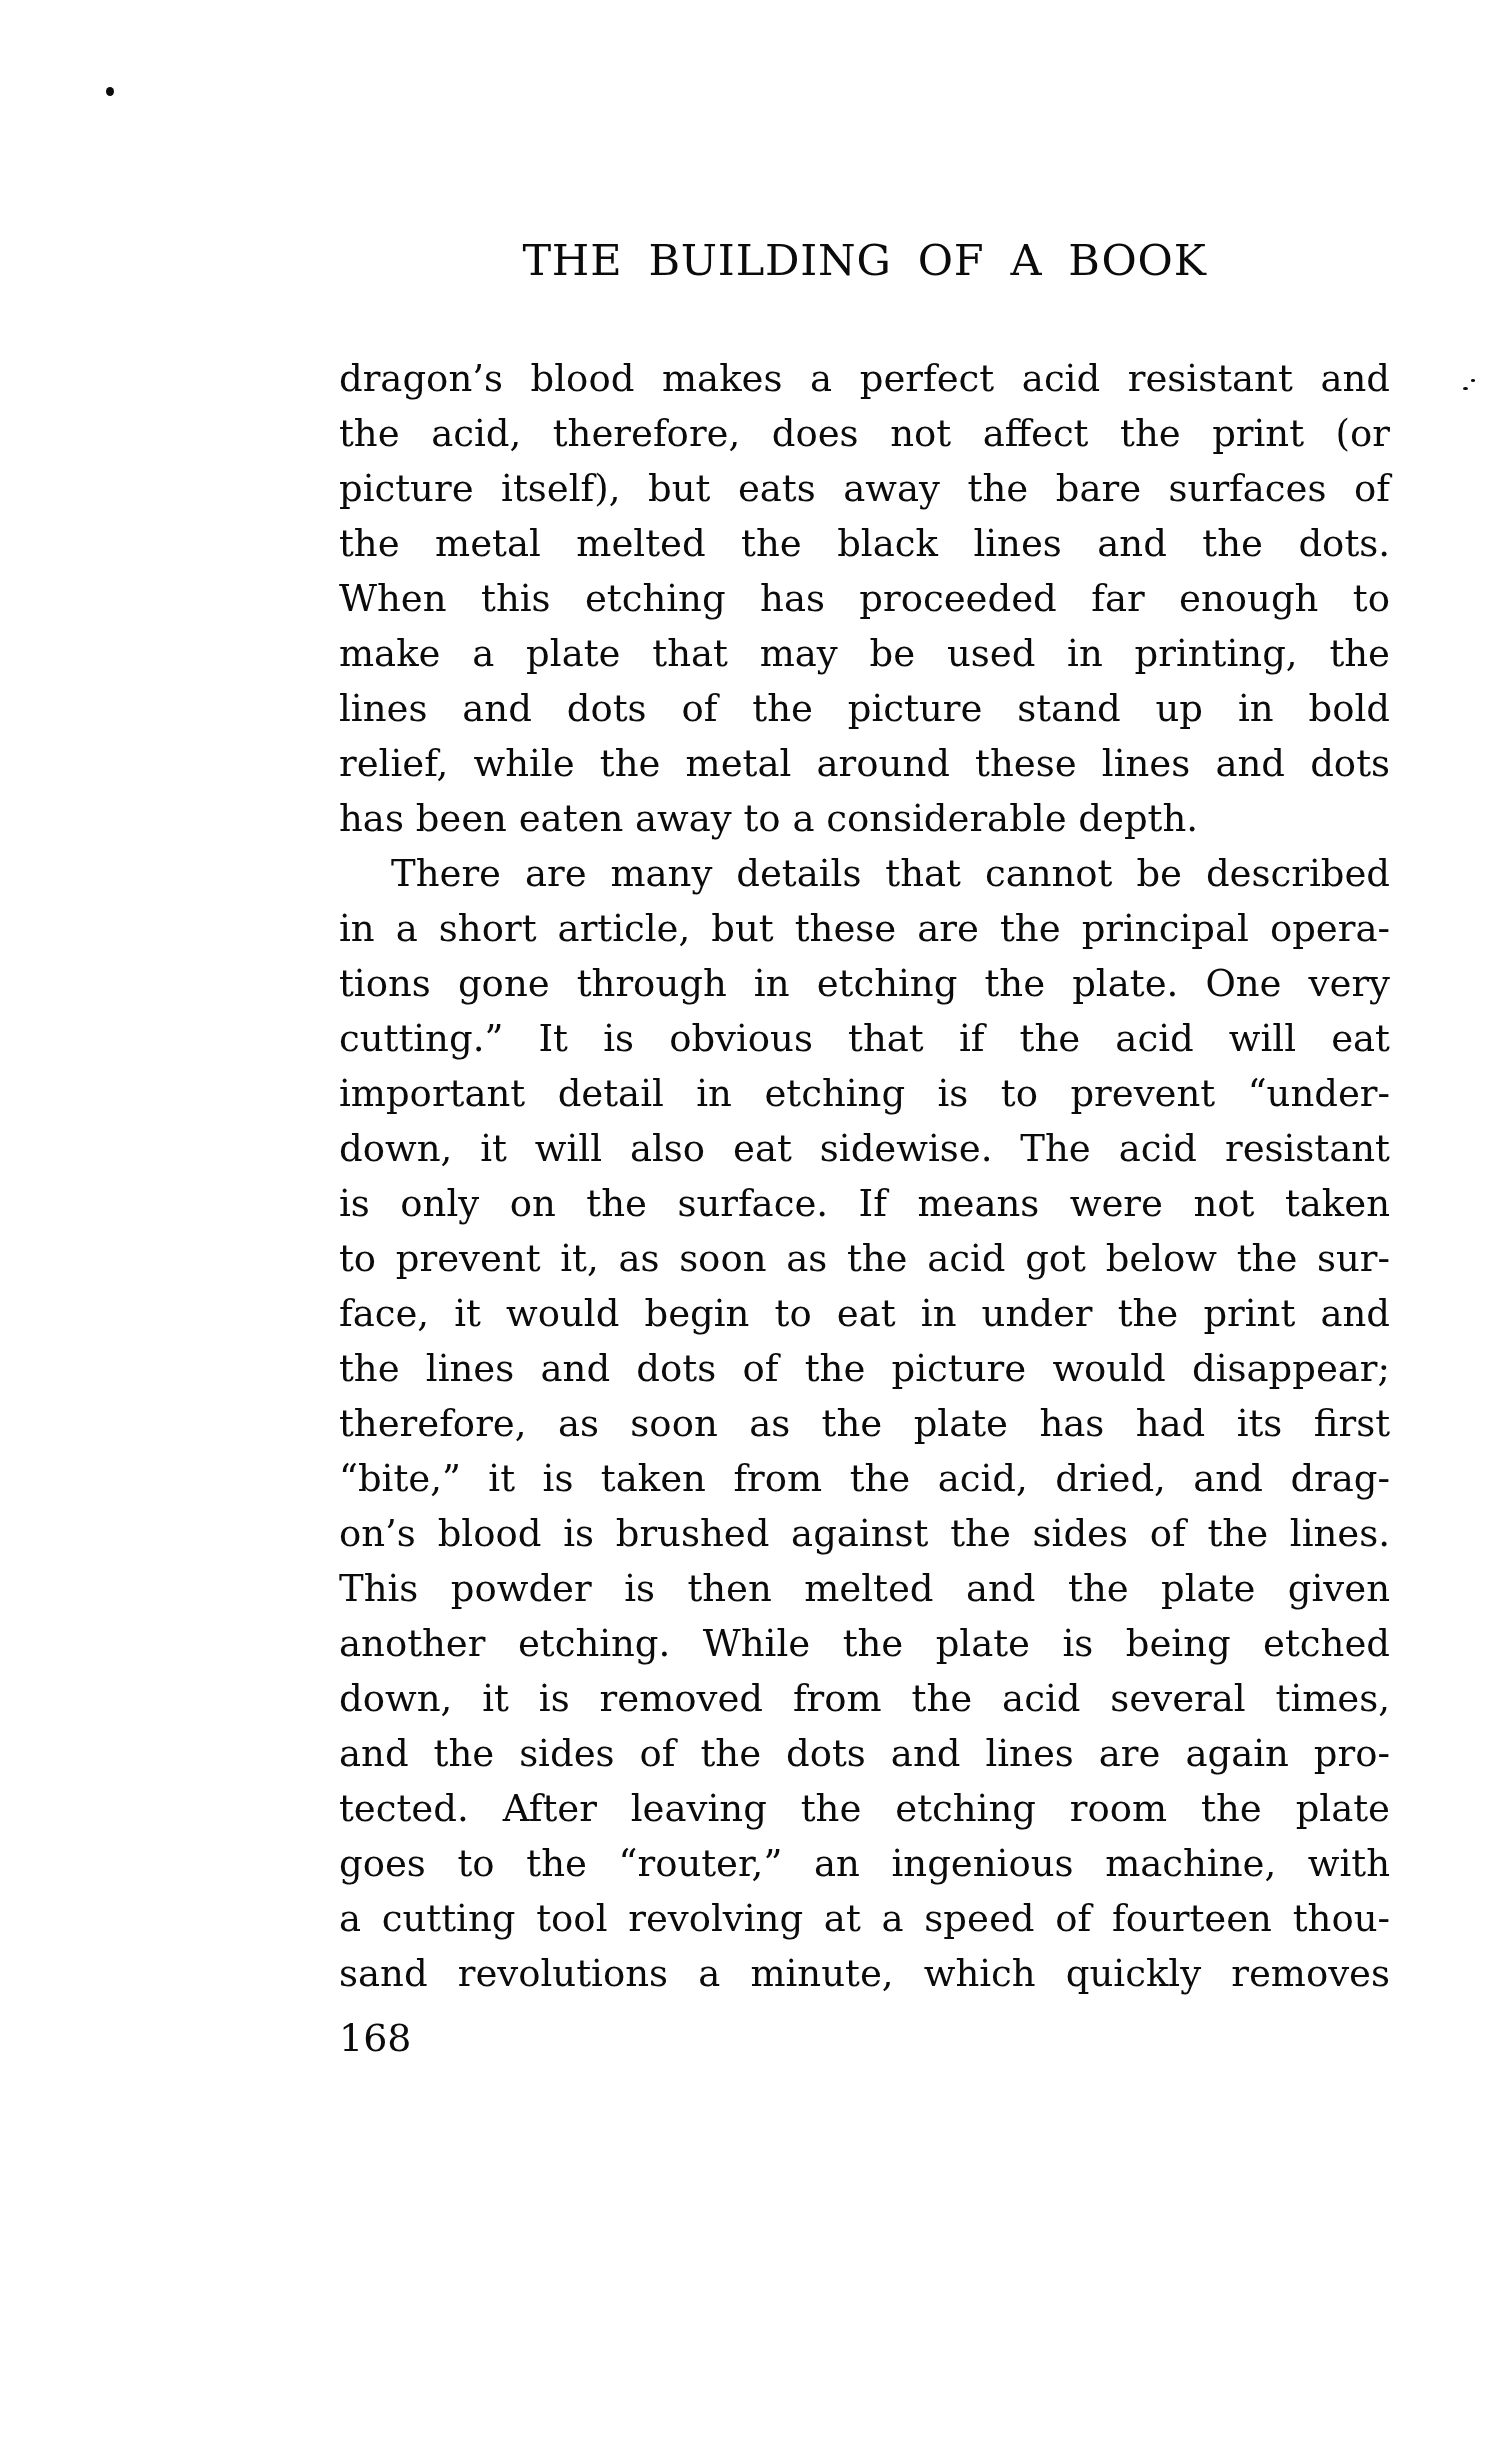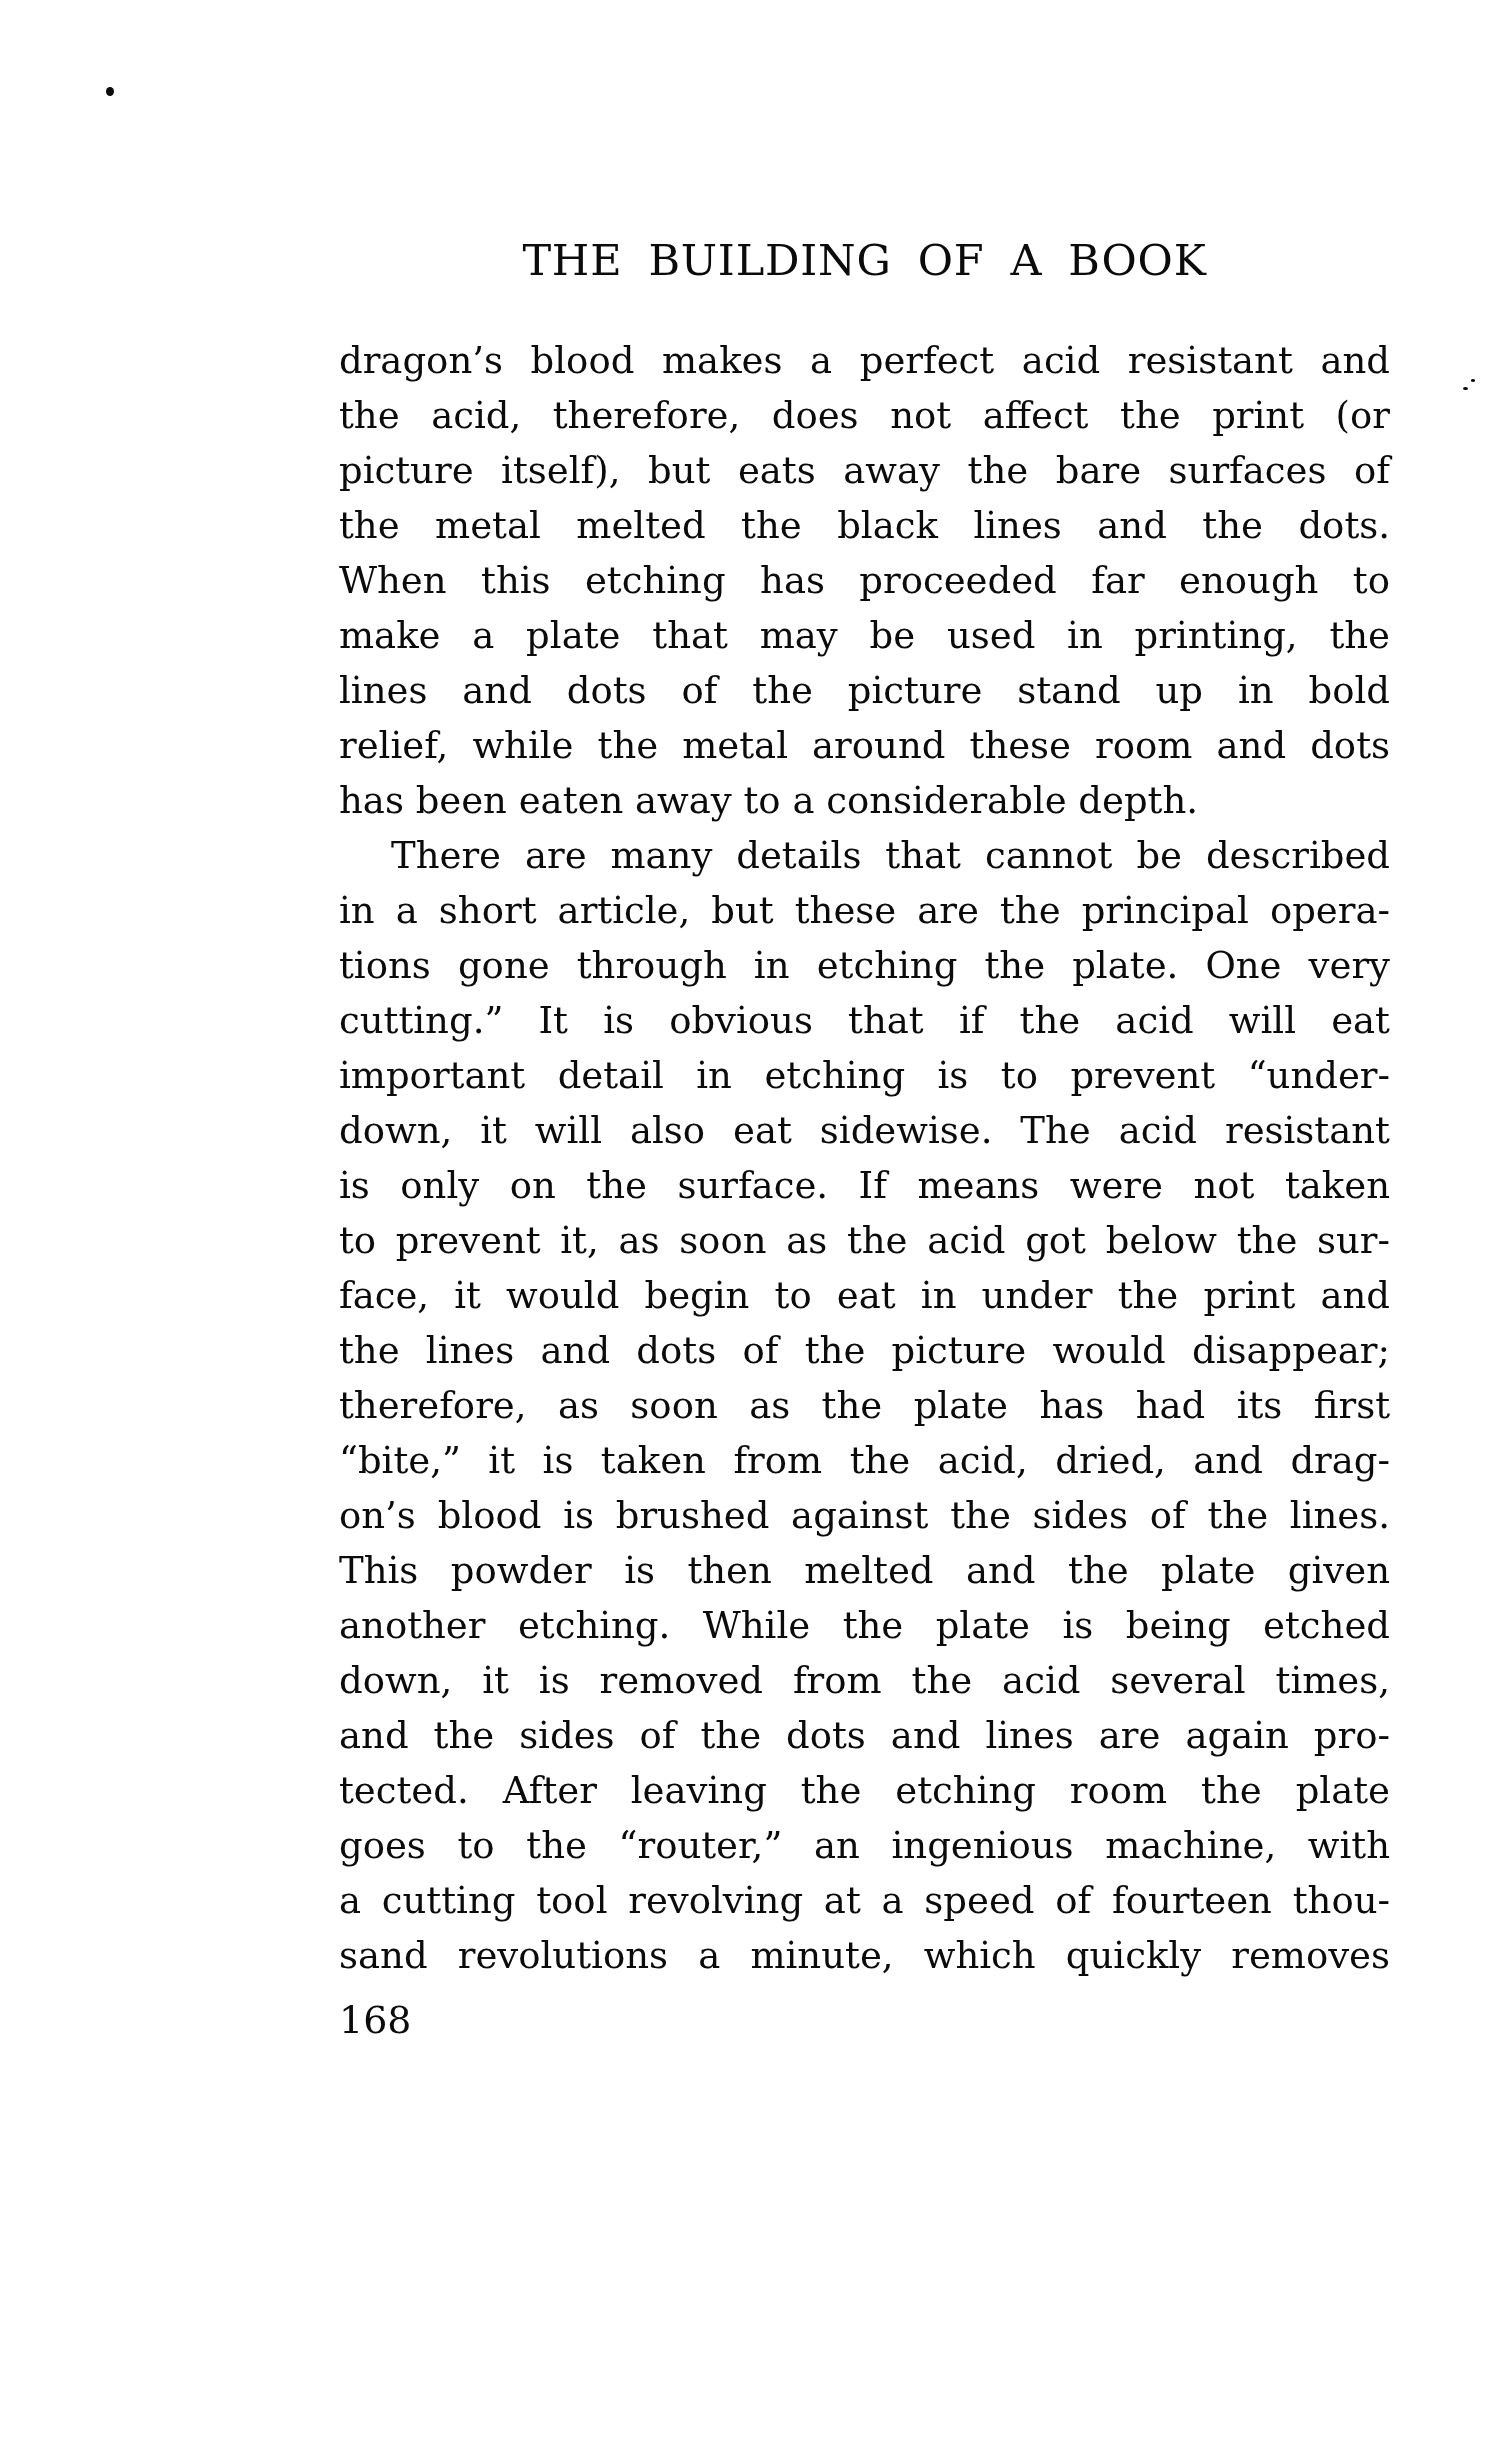--- a/index.html
+++ b/index.html
@@ -25,21 +25,21 @@
   .running-head {
     text-align: center;
     font-size: 43px;
     line-height: 50px;
     letter-spacing: 0.8px;
     word-spacing: 11.6px;
     white-space: nowrap;
     color: #0b0b0b;
   }
   .body-text {
-    margin-top: 48px;
+    margin-top: 66px;
     font-size: 37px;
     line-height: 55px;
   }
   .line {
     text-align: justify;
     text-align-last: justify;
     white-space: normal;
   }
   .line.para-end {
     text-align-last: left;
@@ -78,21 +78,21 @@
     <div class="running-head">THE BUILDING OF A BOOK</div>
 
     <div class="body-text">
         <div class="line">dragon’s blood makes a perfect acid resistant and</div>
         <div class="line">the acid, therefore, does not affect the print (or</div>
         <div class="line">picture itself), but eats away the bare surfaces of</div>
         <div class="line">the metal melted the black lines and the dots.</div>
         <div class="line">When this etching has proceeded far enough to</div>
         <div class="line">make a plate that may be used in printing, the</div>
         <div class="line">lines and dots of the picture stand up in bold</div>
-        <div class="line">relief, while the metal around these room and dots</div>
+        <div class="line">relief, while the metal around these lines and dots</div>
         <div class="line para-end">has been eaten away to a considerable depth.</div>
         <div class="line indent">There are many details that cannot be described</div>
         <div class="line">in a short article, but these are the principal opera-</div>
         <div class="line">tions gone through in etching the plate.  One very</div>
         <div class="line">cutting.”  It is obvious that if the acid will eat</div>
         <div class="line">important detail in etching is to prevent “under-</div>
         <div class="line">down, it will also eat sidewise.  The acid resistant</div>
         <div class="line">is only on the surface.  If means were not taken</div>
         <div class="line">to prevent it, as soon as the acid got below the sur-</div>
         <div class="line">face, it would begin to eat in under the print and</div>

